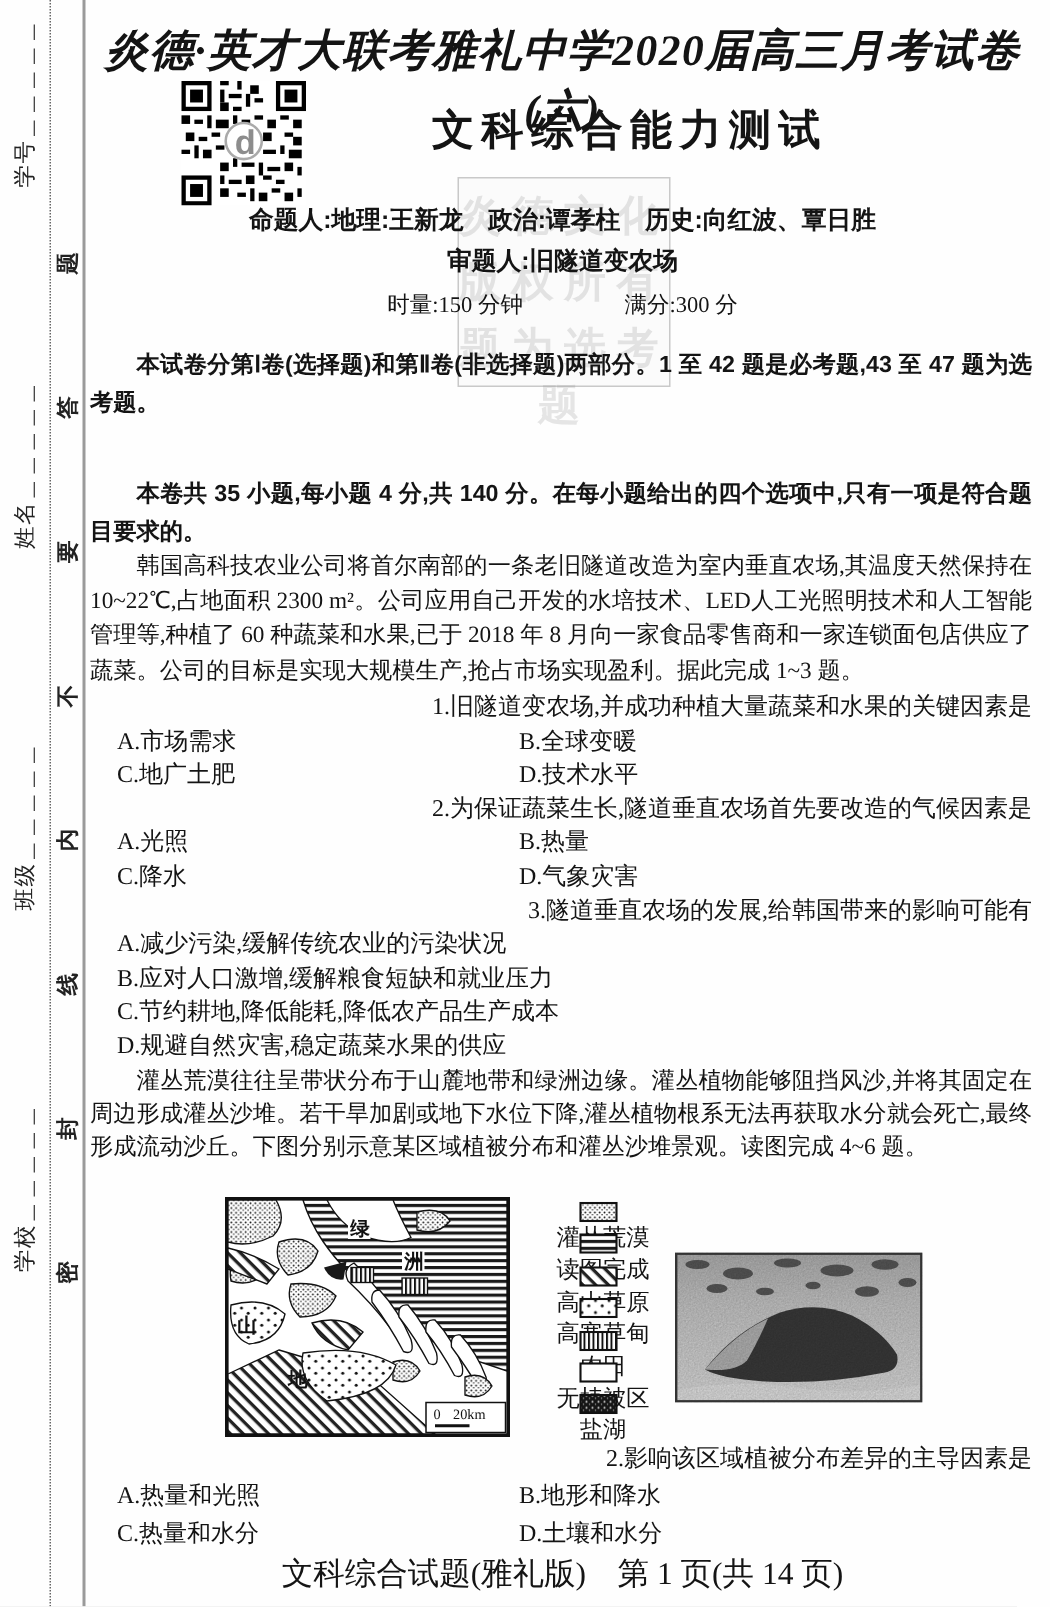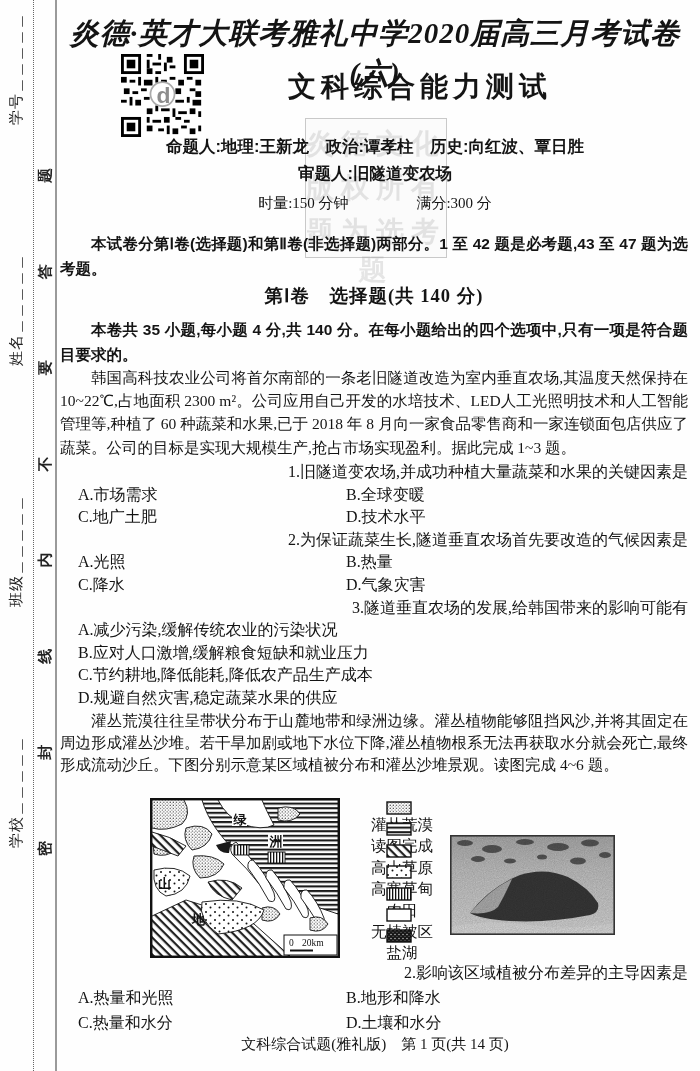--- a/index.html
+++ b/index.html
@@ -39,21 +39,21 @@
   .opts.two-col { display:grid; grid-template-columns:268px 1fr; }
   .opts.one-col .opt { display:block; }
   
   .map   { position:absolute; left:150px; top:798px; width:190px; height:160px; }
   .legend{ position:absolute; left:347px; top:801px; width:110px; }
   .legend-row { display:flex; align-items:center; height:21.4px;flex-direction:column; }
   .legend-row svg { flex:0 0 auto; margin-right:7px; }
   .legend-row .lg-label { font-size:15.5px; white-space:nowrap; }
   .photo { position:absolute; left:450px; top:835px; width:165px; height:100px; }
   
-  .footer { position:absolute; left:60px; right:10px; top:1035px; text-align:center; font-size:15px; }
+  .footer { position:absolute; left:60px; right:10px; top:1035px; text-align:center; font-size:21px; }
 </style>
 </head>
 <body>
 
 <svg width="0" height="0" style="position:absolute" aria-hidden="true">
   <defs>
     <pattern id="pt-stip" width="3.2" height="3.2" patternUnits="userSpaceOnUse">
       <rect width="3.2" height="3.2" fill="#fff"></rect>
       <circle cx="1" cy="1" r="0.62" fill="#111"></circle>
       <circle cx="2.6" cy="2.4" r="0.5" fill="#111"></circle>
@@ -186,21 +186,20 @@
 
   <div class="paper-title">文科综合能力测试</div>
   <div class="setters">命题人:地理:王新龙　政治:谭孝柱　历史:向红波、覃日胜</div>
   <div class="reviewers">审题人:旧隧道变农场</div>
   <div class="timeline">
     <span>时量:150 分钟</span>
     <span>满分:300 分</span>
   </div>
 
   <div class="para intro-para">本试卷分第Ⅰ卷(选择题)和第Ⅱ卷(非选择题)两部分。1 至 42 题是必考题,43 至 47 题为选考题。</div>
-  <div class="section-title">第Ⅰ卷　选择题(共 140 分)</div>
   <div class="para section-note">本卷共 35 小题,每小题 4 分,共 140 分。在每小题给出的四个选项中,只有一项是符合题目要求的。</div>
 
   <div class="para passage1">韩国高科技农业公司将首尔南部的一条老旧隧道改造为室内垂直农场,其温度天然保持在10~22℃,占地面积 2300 m²。公司应用自己开发的水培技术、LED人工光照明技术和人工智能管理等,种植了 60 种蔬菜和水果,已于 2018 年 8 月向一家食品零售商和一家连锁面包店供应了蔬菜。公司的目标是实现大规模生产,抢占市场实现盈利。据此完成 1~3 题。</div>
 
   <div class="qblock">
     <div>
       <div class="stem">1.旧隧道变农场,并成功种植大量蔬菜和水果的关键因素是</div>
       <div class="opts two-col">
         <span class="opt">A.市场需求</span>
         <span class="opt">B.全球变暖</span>

